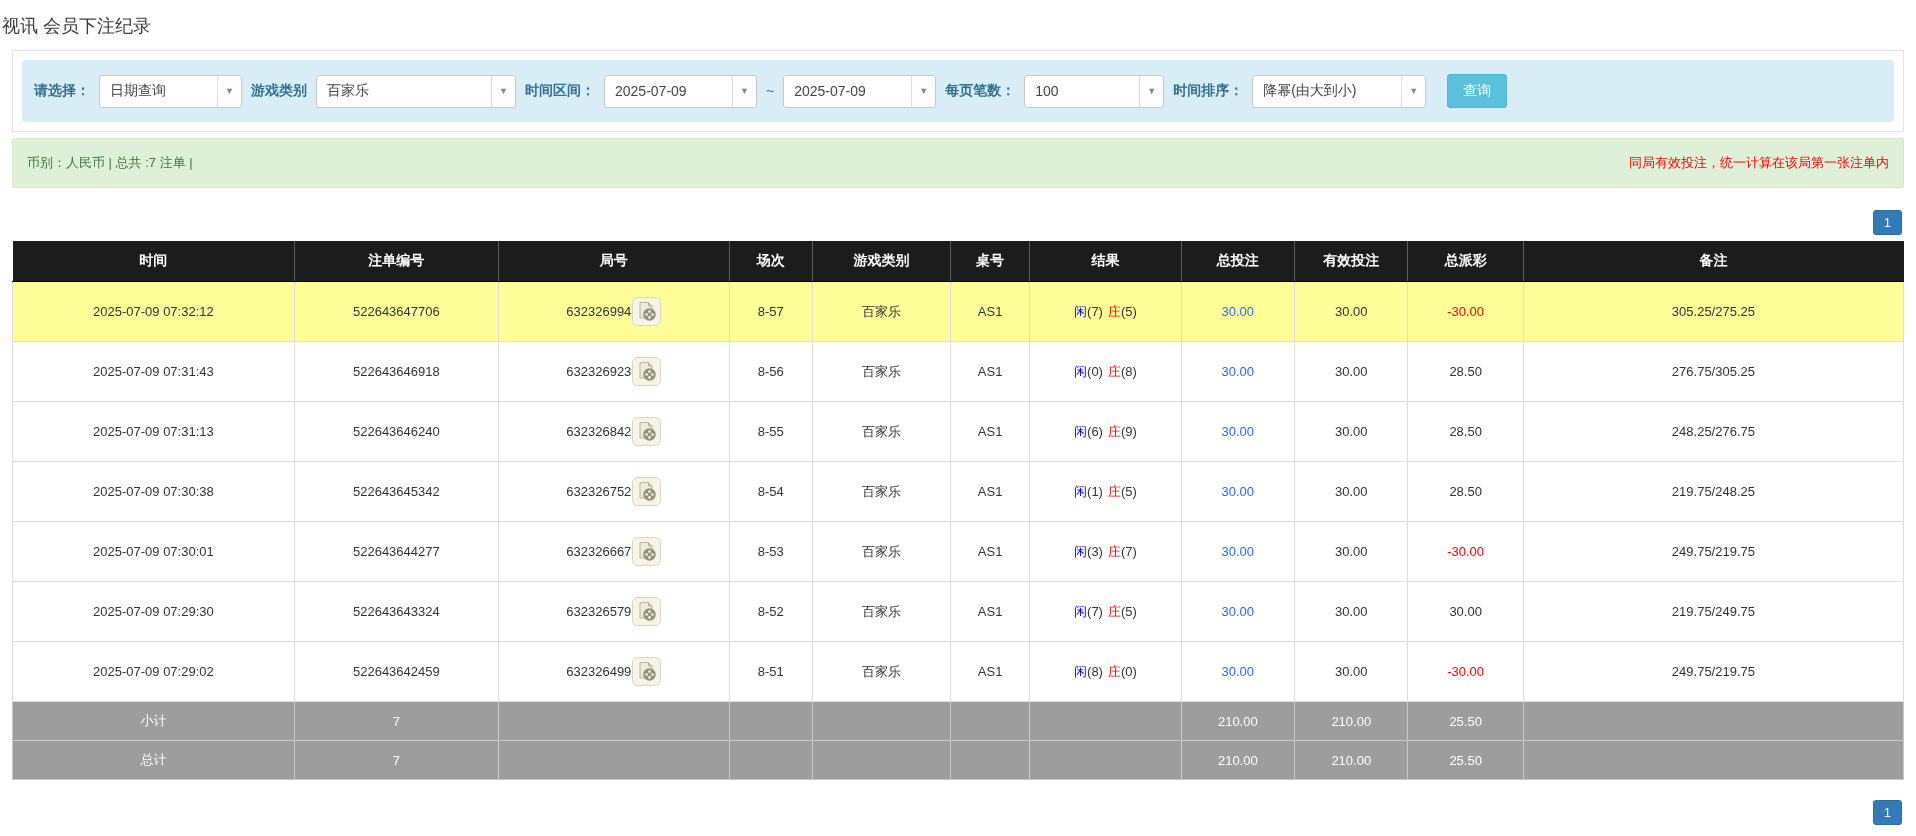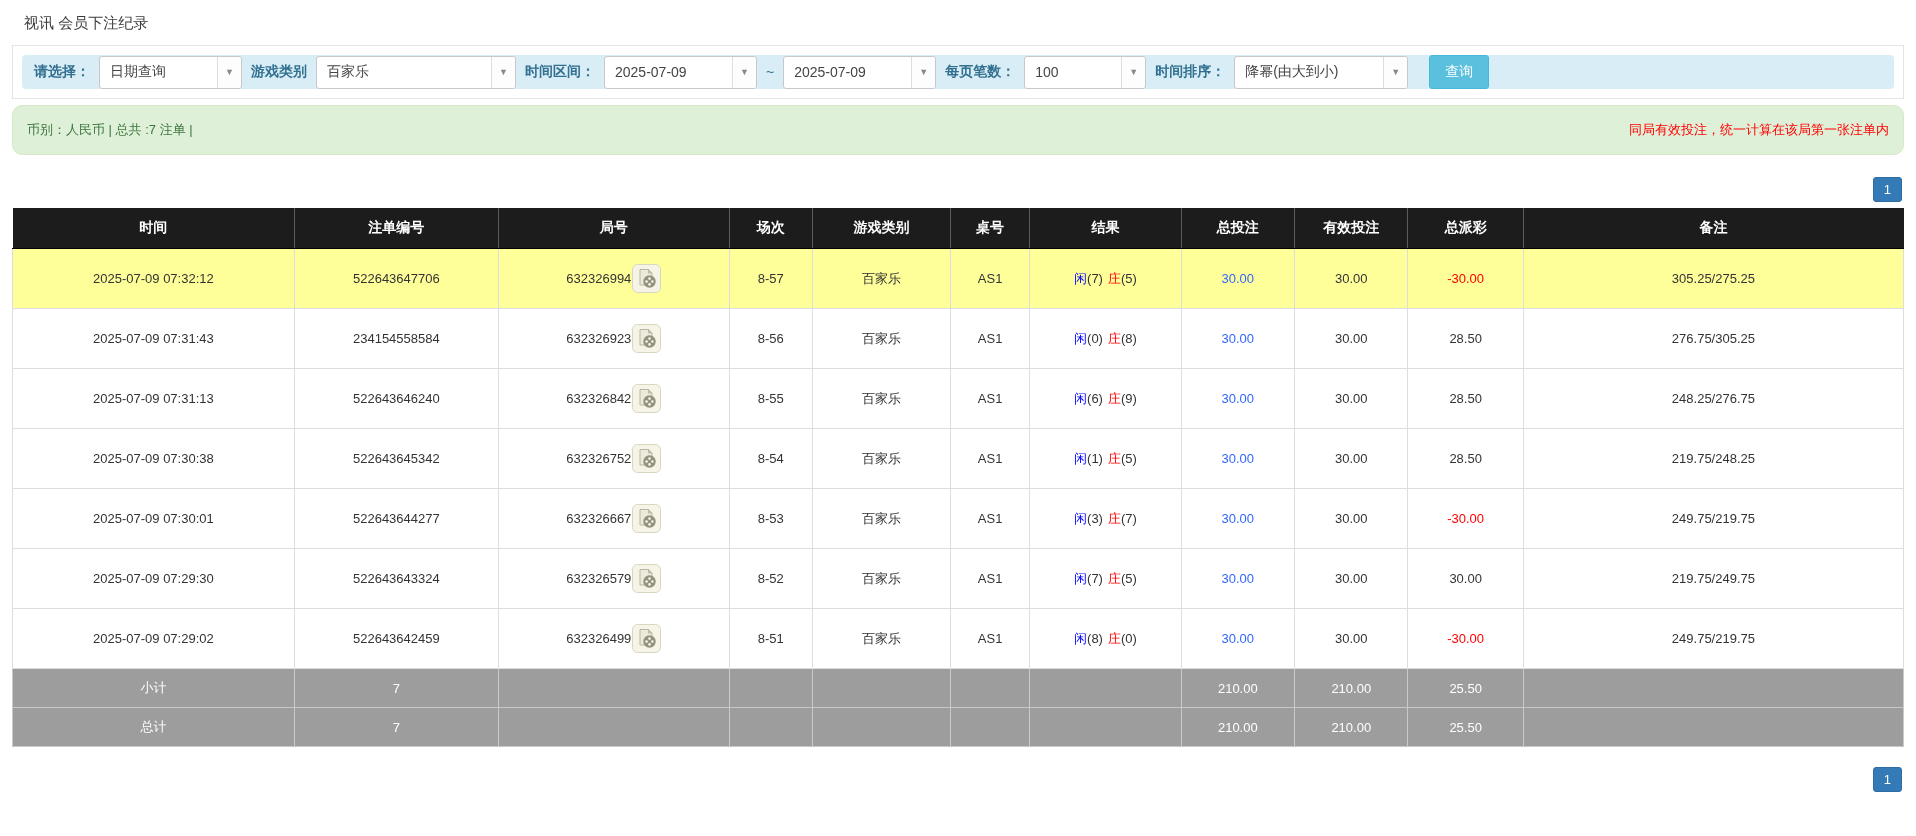--- a/index.html
+++ b/index.html
@@ -5,35 +5,35 @@
   * { box-sizing: border-box; margin: 0; padding: 0; }
   body {
     font-family: "Liberation Sans", "DejaVu Sans", sans-serif;
     background: #ffffff;
     color: #333;
     width: 1916px;
     height: 836px;
     overflow: hidden;
   }
   .page-title {
-    font-size: 15px;
+    font-size: 18px;
     color: #3c3c3c;
-    padding: 14px 14px 10px 24px;
+    padding: 14px 14px 10px 2px;
     font-weight: 500;
   }
   .filter-outer {
     margin: 2px 12px 0 12px;
     border: 1px solid #e4e4e4;
     background: #fff;
     padding: 9px;
   }
   .filter-bar {
     background: #d9edf7;
     border-radius: 4px;
-    padding: 0 12px;
+    padding: 14px 12px;
     display: flex;
     align-items: center;
     gap: 9px;
   }
   .f-label {
     color: #31708f;
     font-weight: bold;
     font-size: 14px;
     white-space: nowrap;
   }
@@ -75,21 +75,21 @@
     font-size: 14px;
     padding: 7px 15px;
     border-radius: 3px;
     cursor: pointer;
     margin-left: 12px;
   }
   .summary-bar {
     margin: 6px 12px 0 12px;
     background: #dff0d8;
     border: 1px solid #d6e9c6;
-    border-radius: 10px;
+    border-radius: 2px;
     padding: 15px 14px;
     display: flex;
     justify-content: space-between;
     align-items: center;
   }
   .summary-left { color: #3c763d; font-size: 13px; }
   .summary-note { color: #ff0000; font-size: 13px; }
   .pager-row {
     text-align: right;
     margin: 22px 14px 6px 14px;
@@ -173,21 +173,21 @@
       <span class="val">2025-07-09</span>
       <span class="arrow">▼</span>
     </div>
     <span class="tilde">~</span>
     <div class="combo" style="width:153px">
       <span class="val">2025-07-09</span>
       <span class="arrow">▼</span>
     </div>
 
     <span class="f-label">每页笔数：</span>
-    <div class="combo" style="width:122px">
+    <div class="combo" style="width:140px">
       <span class="val">100</span>
       <span class="arrow">▼</span>
     </div>
 
     <span class="f-label">时间排序：</span>
     <div class="combo" style="width:174px">
       <span class="val">降幂(由大到小)</span>
       <span class="arrow">▼</span>
     </div>
 
@@ -256,21 +256,21 @@
         <td>百家乐</td>
         <td>AS1</td>
         <td><span class="xian">闲</span><span>(7)</span><span class="zhuang">庄</span><span>(5)</span></td>
         <td><span class="betlink">30.00</span></td>
         <td>30.00</td>
         <td><span class="neg">-30.00</span></td>
         <td>305.25/275.25</td>
       </tr>
       <tr>
         <td>2025-07-09 07:31:43</td>
-        <td>234154558584</td>
+        <td>522643646918</td>
         <td><span class="round-wrap">
             <span>632326923</span>
             <span class="video-btn">
               <svg width="29" height="29" viewBox="0 0 29 29">
                 <rect x="0.5" y="0.5" width="28" height="28" rx="5" fill="#f5f4e6" stroke="#d9d6bf"></rect>
                 <path d="M8 5.5h8.5l3.5 3.5v12H8z" fill="#eceadb" stroke="#b9b6a2"></path>
                 <path d="M16.5 5.5v3.5H20z" fill="#cfccb8" stroke="#b9b6a2"></path>
                 <circle cx="17.5" cy="17.5" r="6.2" fill="#94927f"></circle>
                 <circle cx="17.5" cy="14.6" r="1.3" fill="#f5f4e6"></circle>
                 <circle cx="17.5" cy="20.4" r="1.3" fill="#f5f4e6"></circle>

